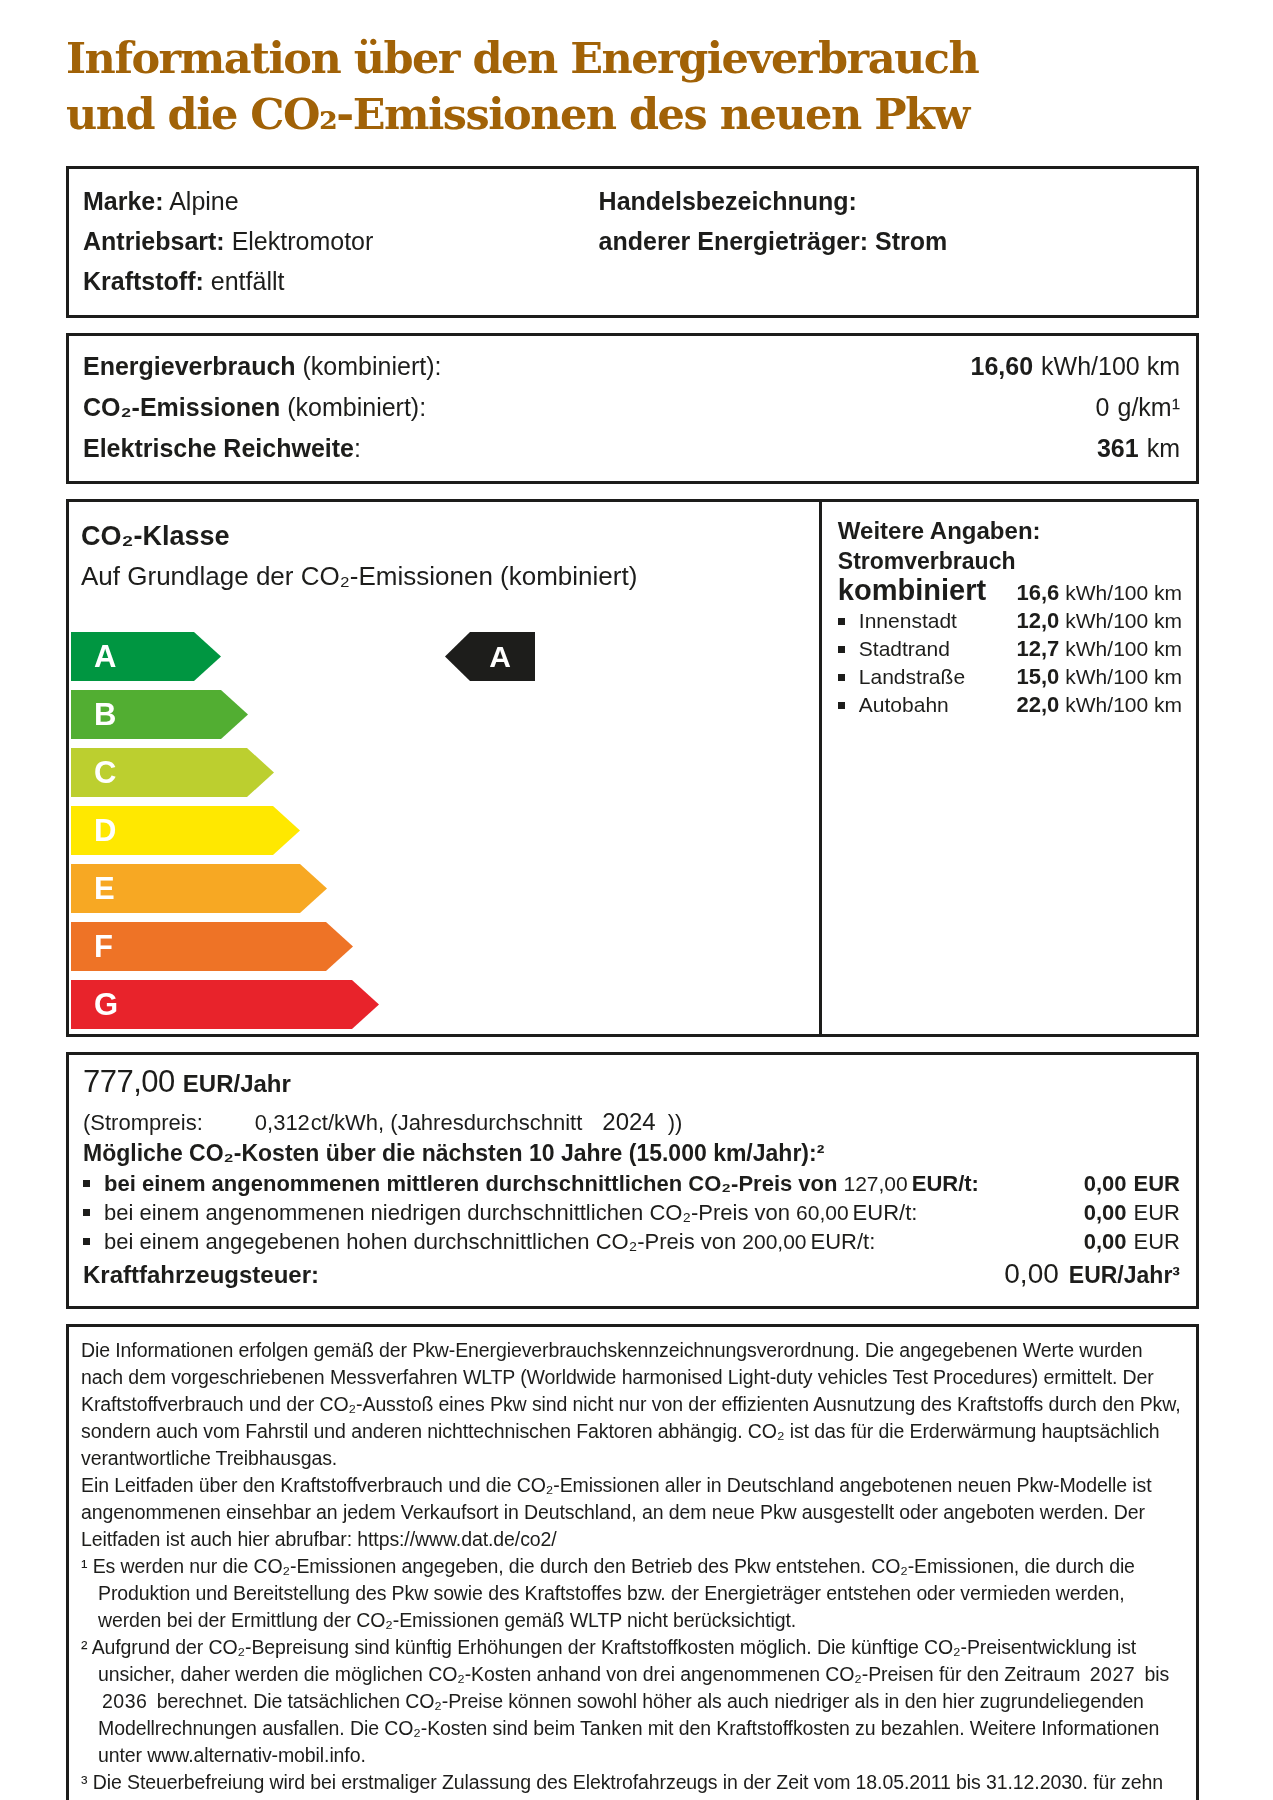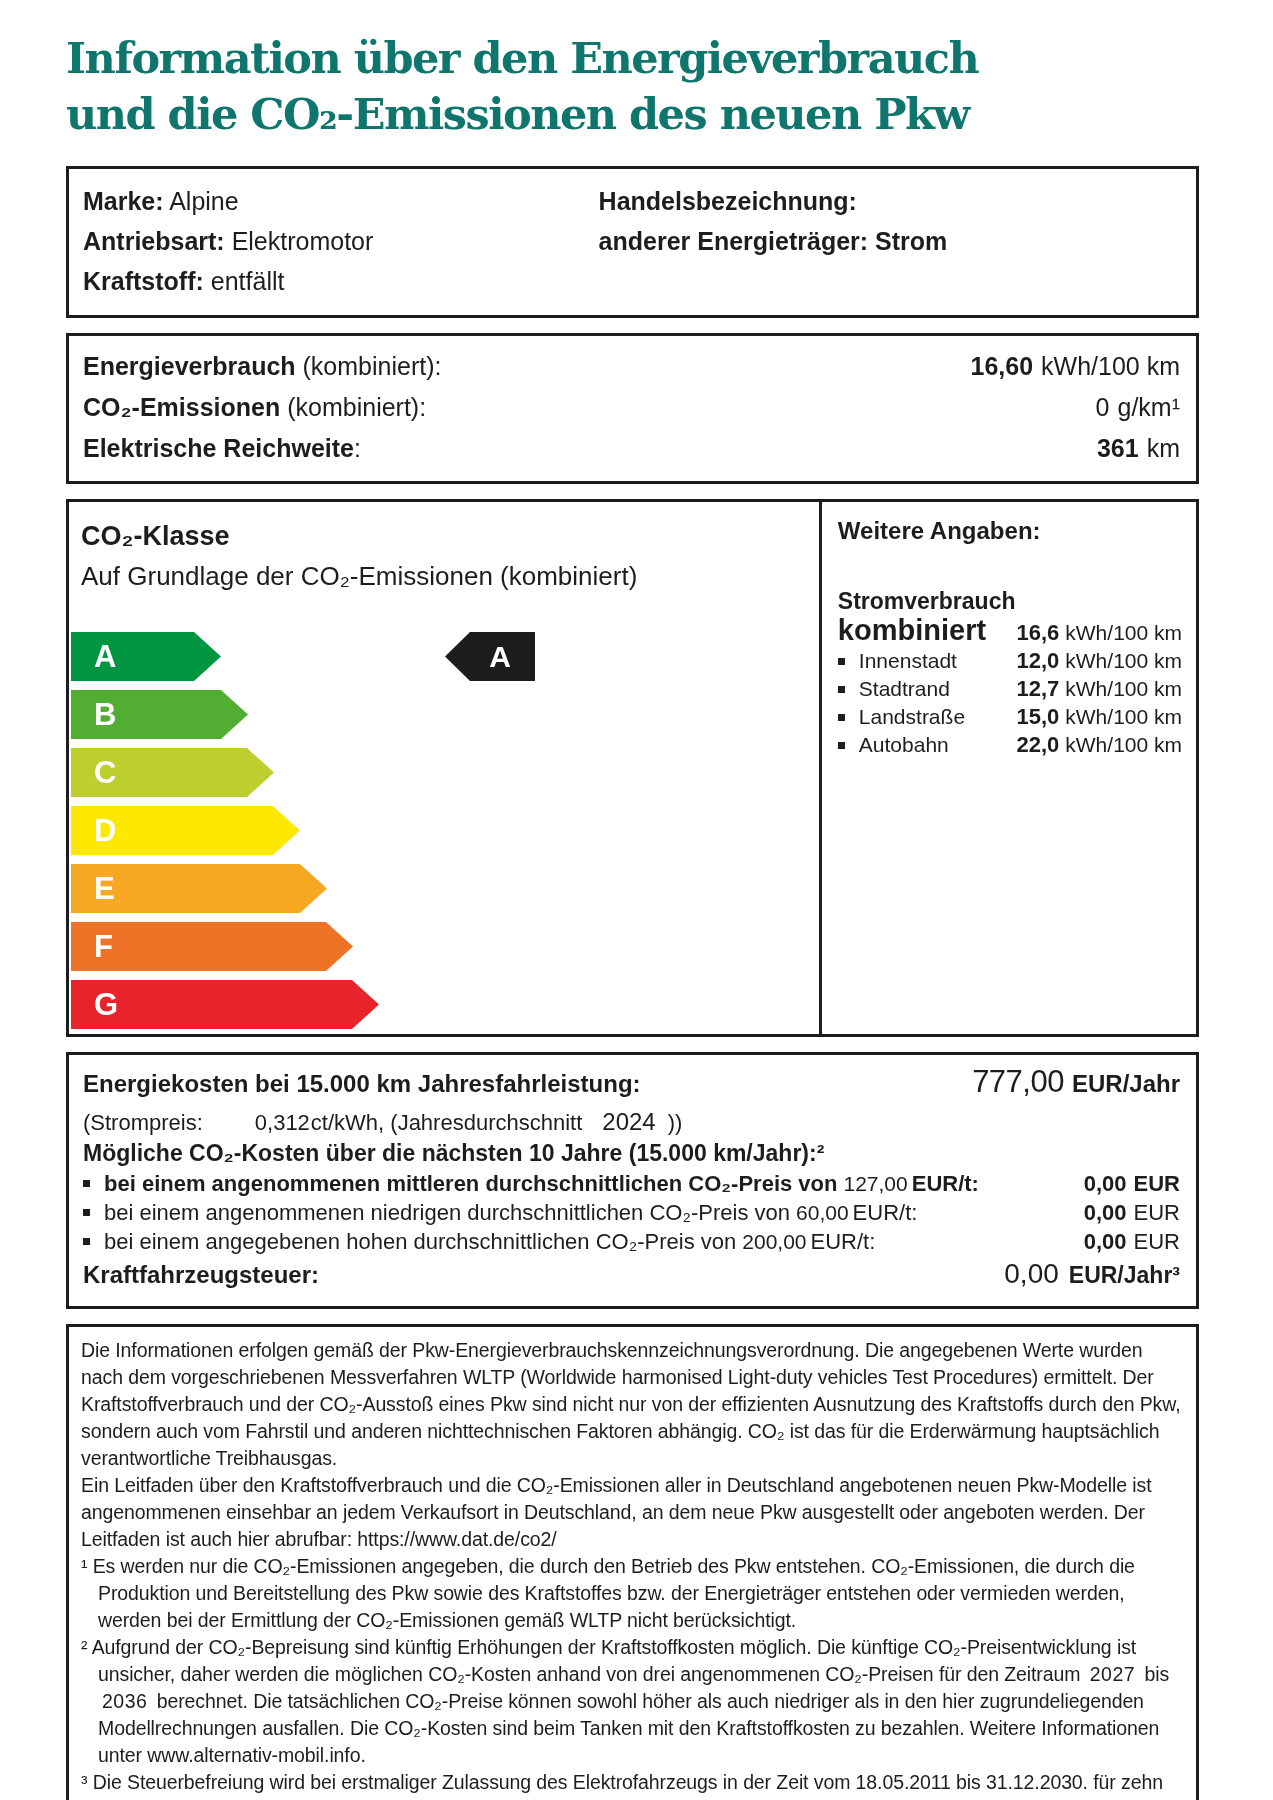--- a/index.html
+++ b/index.html
@@ -9,21 +9,21 @@
     font-family:"Liberation Sans", sans-serif;
     color:#1d1d1b;
     -webkit-font-smoothing:antialiased;
   }
   .page { width:1273px; height:1800px; padding:30px 74px 0 66px; display:flex; flex-direction:column; }
 
   
   .title {
     font-family:"DejaVu Serif", serif;
     font-weight:bold; font-size:43px; line-height:56px;
-    letter-spacing:-1.5px; margin:0 0 24px 0; color:#0f766e;
+    letter-spacing:-1.5px; margin:0 0 24px 0; color:#a16207;
   }
 
   
   .box { border:3px solid #1d1d1b; margin-bottom:15px; background:#fff; }
 
   
   .vehicle { display:grid; grid-template-columns:47% 53%; padding:12px 16px 14px 14px; font-size:25px; line-height:40px; }
   .vehicle .lbl { font-weight:bold; }
   .vehicle .val { font-weight:normal; }
   .vehicle .val-b { font-weight:bold; }
@@ -50,21 +50,21 @@
   }
   .aw-a{width:150px;} .aw-b{width:177px;} .aw-c{width:203px;} .aw-d{width:229px;}
   .aw-e{width:256px;} .aw-f{width:282px;} .aw-g{width:308px;}
   .indicator {
     position:absolute; top:130px; left:376px; width:90px; height:49px;
     display:flex; align-items:center; justify-content:center; padding-left:20px;
     color:#fff; font-weight:bold; font-size:30px;
     clip-path:polygon(25px 0, 100% 0, 100% 100%, 25px 100%, 0 50%);
   }
   .co2-right { flex:1 1 auto; padding:14px 14px 0 16px; }
-  .wa-h { font-size:24px; font-weight:bold; line-height:30px; margin-bottom:40px; }
+  .wa-h { font-size:24px; font-weight:bold; line-height:30px; }
   .wa-strom { font-size:23px; font-weight:bold; line-height:30px; }
   .wa-row { display:flex; justify-content:space-between; align-items:baseline; font-size:21px; line-height:28px; }
   .wa-row .left { display:flex; align-items:baseline; }
   .wa-row .lbl-b { font-weight:bold; font-size:29px; }
   .wa-row .lbl { font-weight:normal; }
   .wa-val { font-weight:bold; font-size:22px; margin-right:6px; }
   .wa-unit { font-weight:normal; font-size:21px; }
   .sq { width:7px; height:7px; background:#1d1d1b; display:inline-block; margin-right:14px; align-self:center; flex:0 0 auto; }
 
   
@@ -196,21 +196,20 @@
         <span class="left">
             <span class="wa-val">22,0</span>
             <span class="wa-unit">kWh/100 km</span>
           </span>
       </div>
     </div>
   </div>
 
   <div class="box costs">
     <div class="cost-row1">
-      <span class="lbl">Energiekosten bei 15.000 km Jahresfahrleistung:</span>
       <span><span class="big-fill">777,00</span><span class="unit">EUR/Jahr</span></span>
     </div>
     <div class="strompreis">
       <span>(Strompreis:</span>
       <span class="g1">0,312</span>
       <span class="g2">ct/kWh, (Jahresdurchschnitt</span>
       <span class="g3">2024</span>
       <span class="g4">))</span>
     </div>
     <div class="cost-h">Mögliche CO₂-Kosten über die nächsten 10 Jahre (15.000 km/Jahr):²</div>

